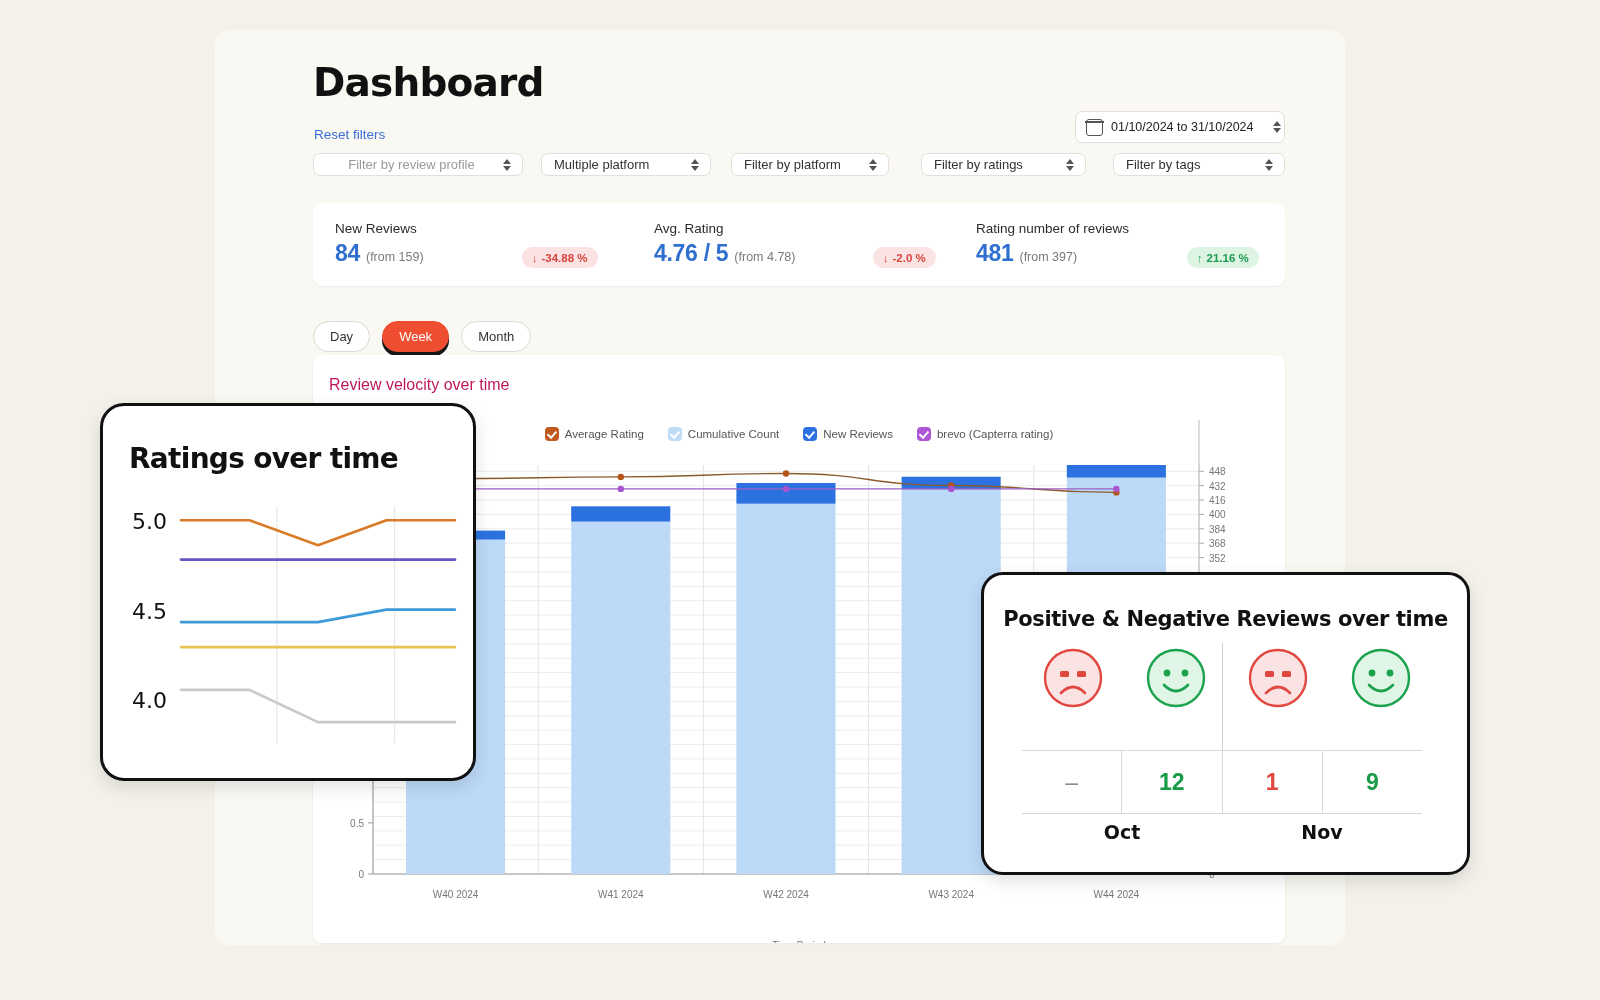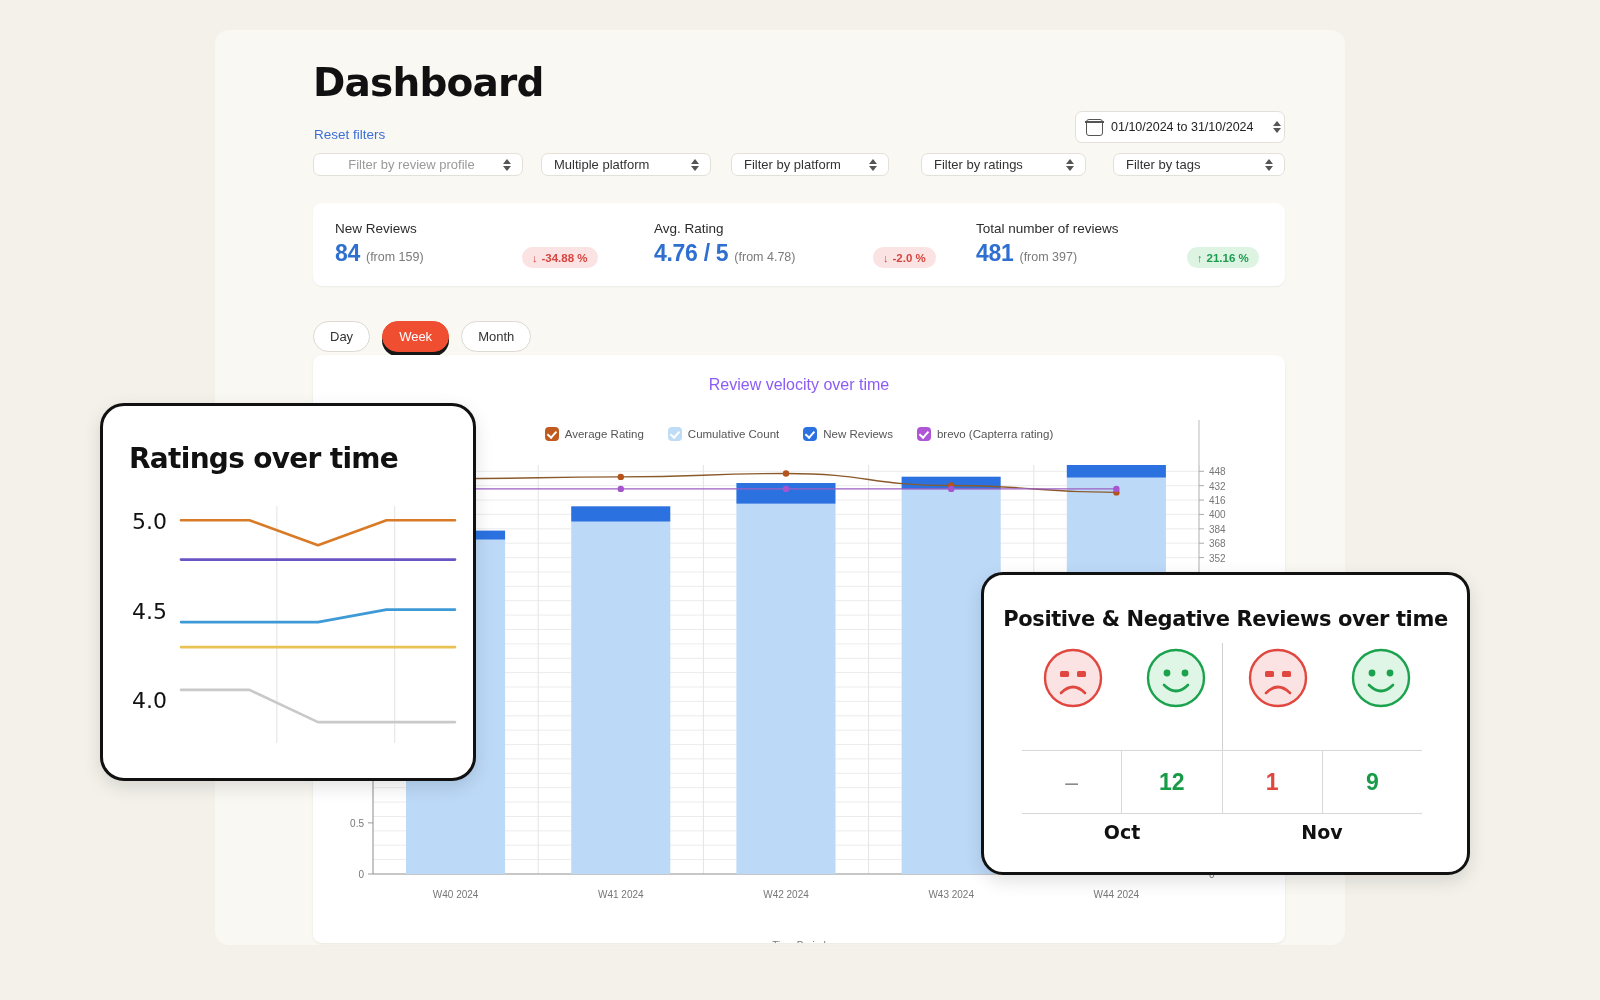--- a/index.html
+++ b/index.html
@@ -84,22 +84,22 @@
     padding:0 16px;box-sizing:border-box;cursor:pointer;
   }
   .tbtn.active{background:#f04e30;border-color:#f04e30;color:#fff;box-shadow:0 4px 0 #171717;}
   
   .chart-card{
     position:absolute;left:98px;top:325px;width:972px;height:588px;
     background:#fff;border-radius:9px;box-shadow:0 1px 3px rgba(0,0,0,.07);
     overflow:hidden;
   }
   .chart-title{
-    position:absolute;top:21px;left:0;width:100%;text-align:center;
-    font-size:16px;color:#8b5cf6;
+    position:absolute;top:21px;left:16px;width:100%;text-align:left;
+    font-size:16px;color:#be185d;
   }
   .legend{
     position:absolute;top:72px;left:0;width:100%;
     display:flex;justify-content:center;align-items:center;gap:24px;
   }
   .lg{display:flex;align-items:center;gap:6px;}
   .cb{width:14px;height:14px;border-radius:4px;position:relative;flex:0 0 14px;}
   .cb:after{
     content:"";position:absolute;left:4px;top:1.5px;width:3.5px;height:7px;
     border:solid #fff;border-width:0 2px 2px 0;transform:rotate(42deg);
@@ -203,21 +203,21 @@
         <span class="k-val">4.76 / 5</span>
         <span class="k-from">(from 4.78)</span>
       </div>
     </div>
     <div class="pill neg" id="pill1">
       <span class="arrow">↓</span>
       <span>-2.0 %</span>
     </div>
 
     <div class="kpi" id="kpi2">
-      <div class="k-label">Total number of reviews</div>
+      <div class="k-label">Rating number of reviews</div>
       <div class="k-row">
         <span class="k-val">481</span>
         <span class="k-from">(from 397)</span>
       </div>
     </div>
     <div class="pill pos" id="pill2">
       <span class="arrow">↑</span>
       <span>21.16 %</span>
     </div>
   </div>

